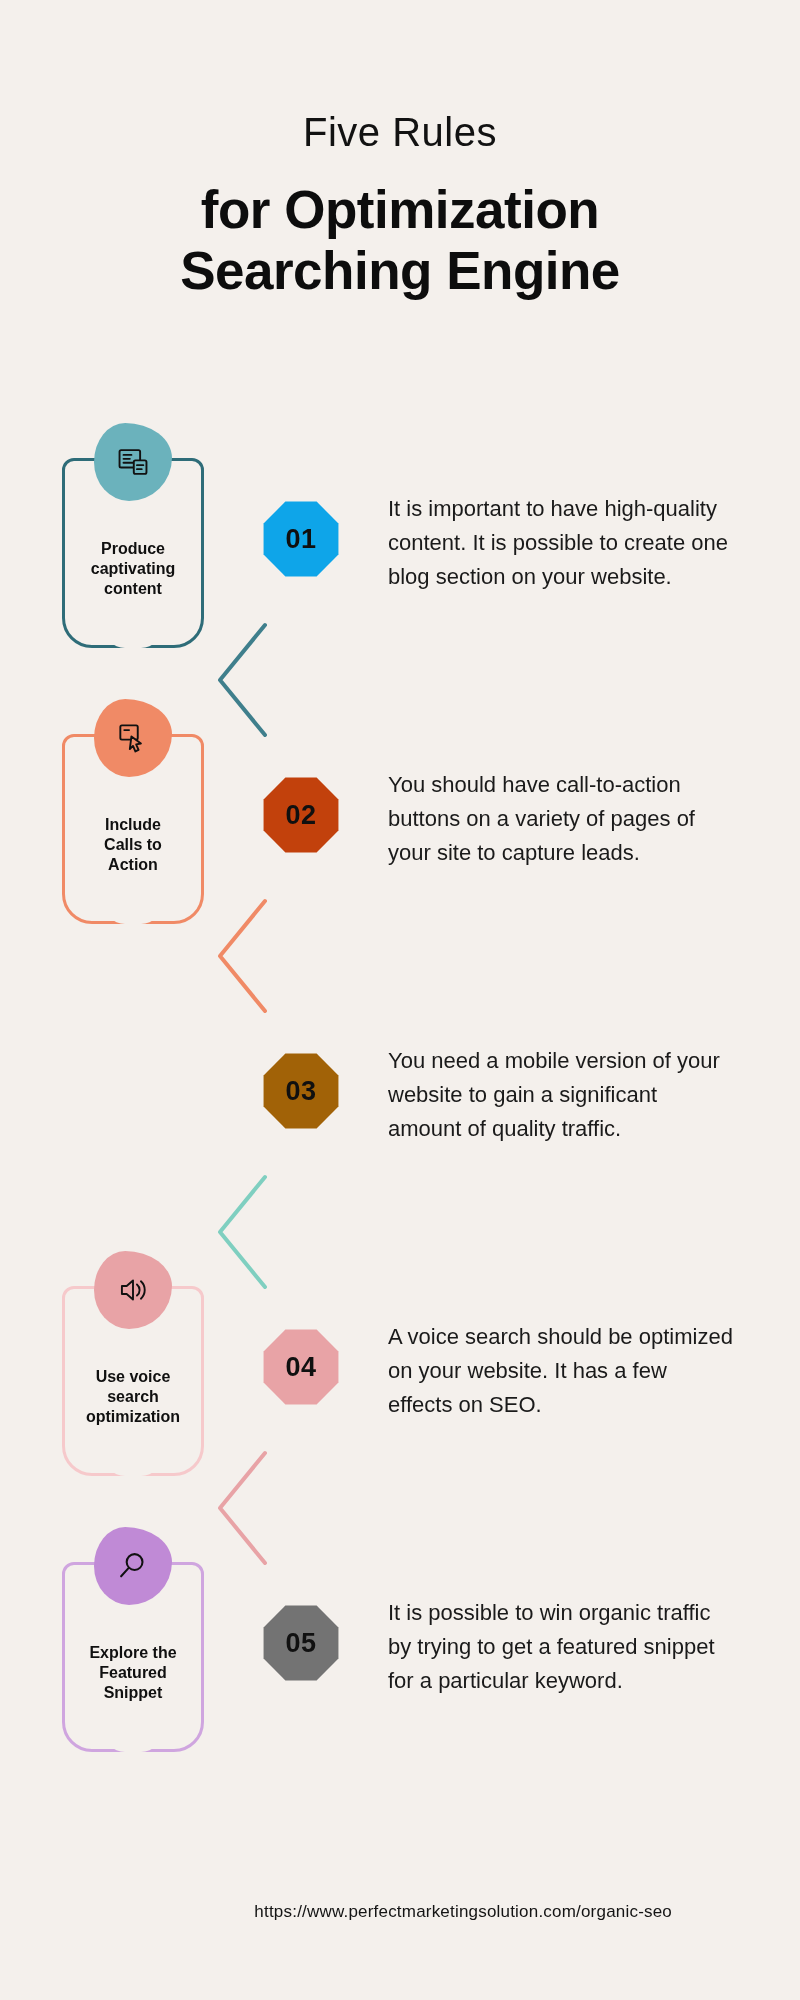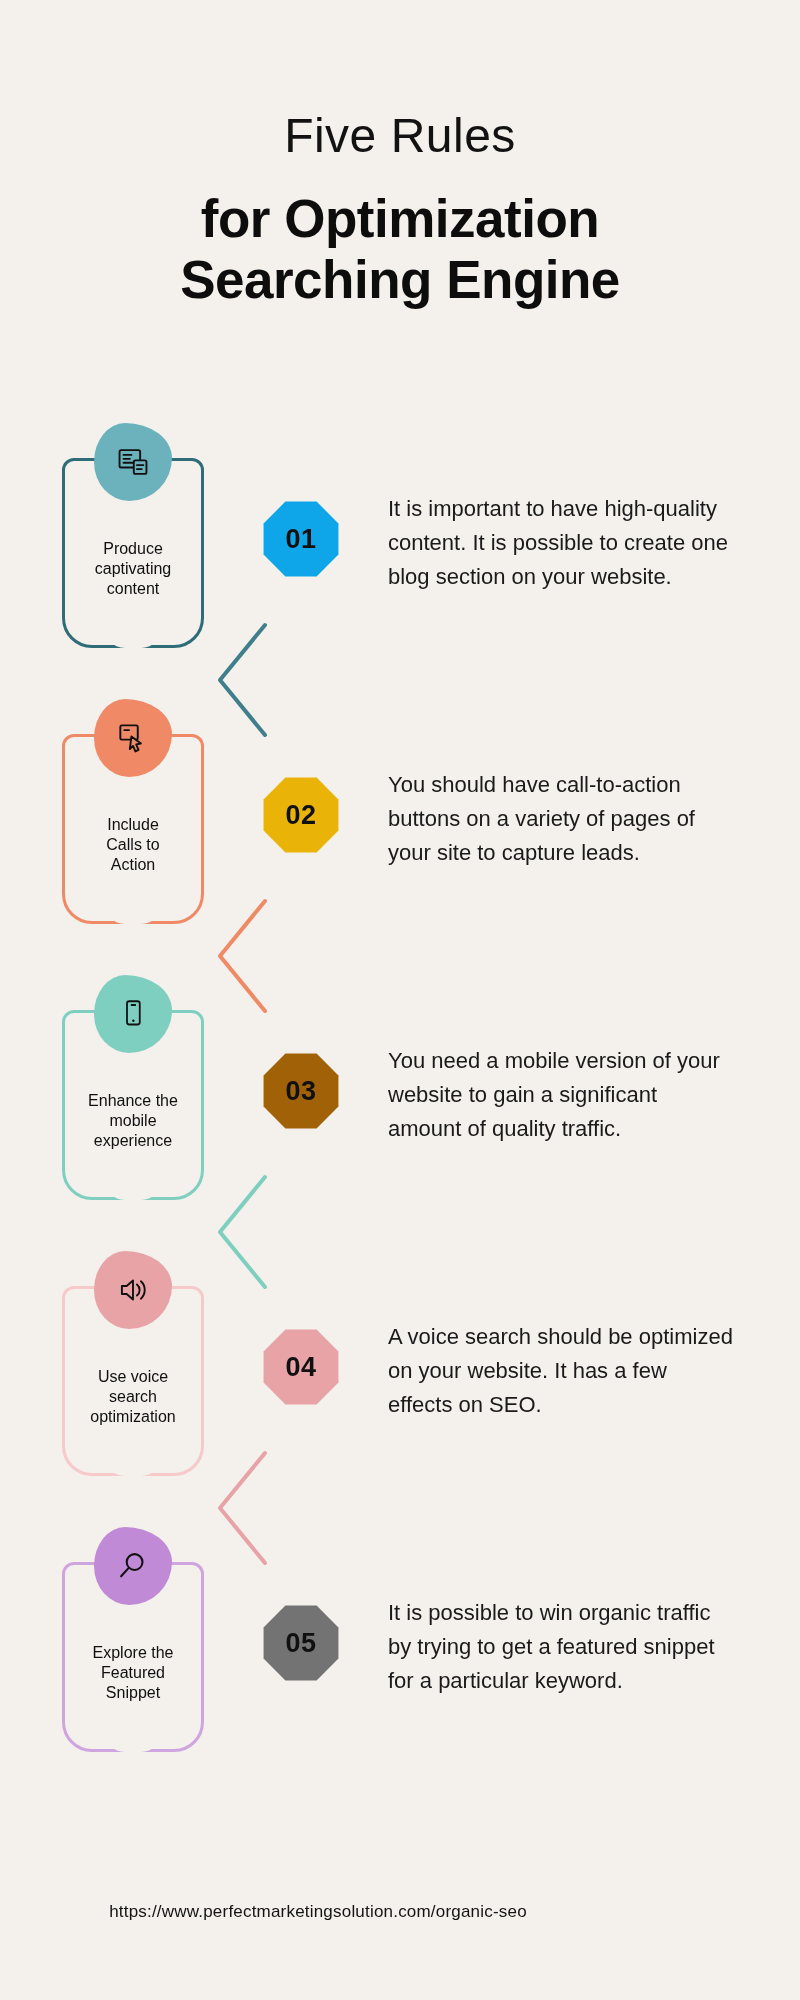--- a/index.html
+++ b/index.html
@@ -24,21 +24,21 @@
 
   
   .header {
     position: absolute;
     top: 110px;
     left: 0;
     width: 800px;
     text-align: center;
   }
   .eyebrow {
-    font-size: 48px;
+    font-size: 40px;
     font-weight: 400;
     letter-spacing: 0.5px;
     color: #121212;
     line-height: 1.1;
   }
   .title {
     margin-top: 26px;
     font-size: 53px;
     font-weight: 700;
     line-height: 1.15;
@@ -86,21 +86,21 @@
     background: #f4f0ec;
     border-radius: 0 0 30px 30px;
   }
   .card-label {
     position: absolute;
     left: 0;
     right: 0;
     top: 78px;
     text-align: center;
     font-size: 16px;
-    font-weight: 400;
+    font-weight: 700;
     line-height: 1.25;
     color: #101010;
     padding: 0 16px;
     box-sizing: border-box;
   }
 
   
   .blob {
     position: absolute;
     left: 50%;
@@ -150,24 +150,25 @@
     position: absolute;
     left: 210px;
   }
 
   
   .footer {
     position: absolute;
     left: 0;
     bottom: 78px;
     width: 636px;
-    text-align: center;
+    text-align: right;
     font-size: 17px;
     color: #141414;
     letter-spacing: 0.2px;
+    padding-left: 36px;
   }
 </style>
 </head>
 <body>
 
 <div class="page">
 
   <div class="header">
     <div class="eyebrow">Five Rules</div>
     <div class="title">
@@ -215,43 +216,27 @@
               <path d="M22 22 L34 31 L28 32 L31 39 L27 41 L24 34 L20 38 Z" fill="#f08a66"></path>
             </svg>
           </span>
         </div>
         <div class="card-label">
           <div>Include</div>
           <div>Calls to</div>
           <div>Action</div>
         </div>
       </div>
-      <div class="numbadge" style="background:#eab308;">
+      <div class="numbadge" style="background:#c2410c;">
         <span>02</span>
       </div>
       <div class="desc">You should have call-to-action buttons on a variety of pages of your site to capture leads.</div>
     </div>
 
     <div class="step">
-      <div class="card" style="border-color:#7fcfc0;">
-        <div class="blob" style="background:#7fcfc0;">
-          <span>
-            <svg width="36" height="36" viewBox="0 0 48 48" fill="none" stroke="#111" stroke-width="2.4" stroke-linecap="round" stroke-linejoin="round">
-              <rect x="16" y="7" width="17" height="31" rx="3"></rect>
-              <line x1="22" y1="12" x2="27" y2="12"></line>
-              <circle cx="24.5" cy="33" r="1.6" fill="#111" stroke="none"></circle>
-            </svg>
-          </span>
-        </div>
-        <div class="card-label">
-          <div>Enhance the</div>
-          <div>mobile</div>
-          <div>experience</div>
-        </div>
-      </div>
       <div class="numbadge" style="background:#a16207;">
         <span>03</span>
       </div>
       <div class="desc">You need a mobile version of your website to gain a significant amount of quality traffic.</div>
     </div>
 
     <div class="step">
       <div class="card" style="border-color:#f6c9cb;">
         <div class="blob" style="background:#e8a3a6;">
           <span>

